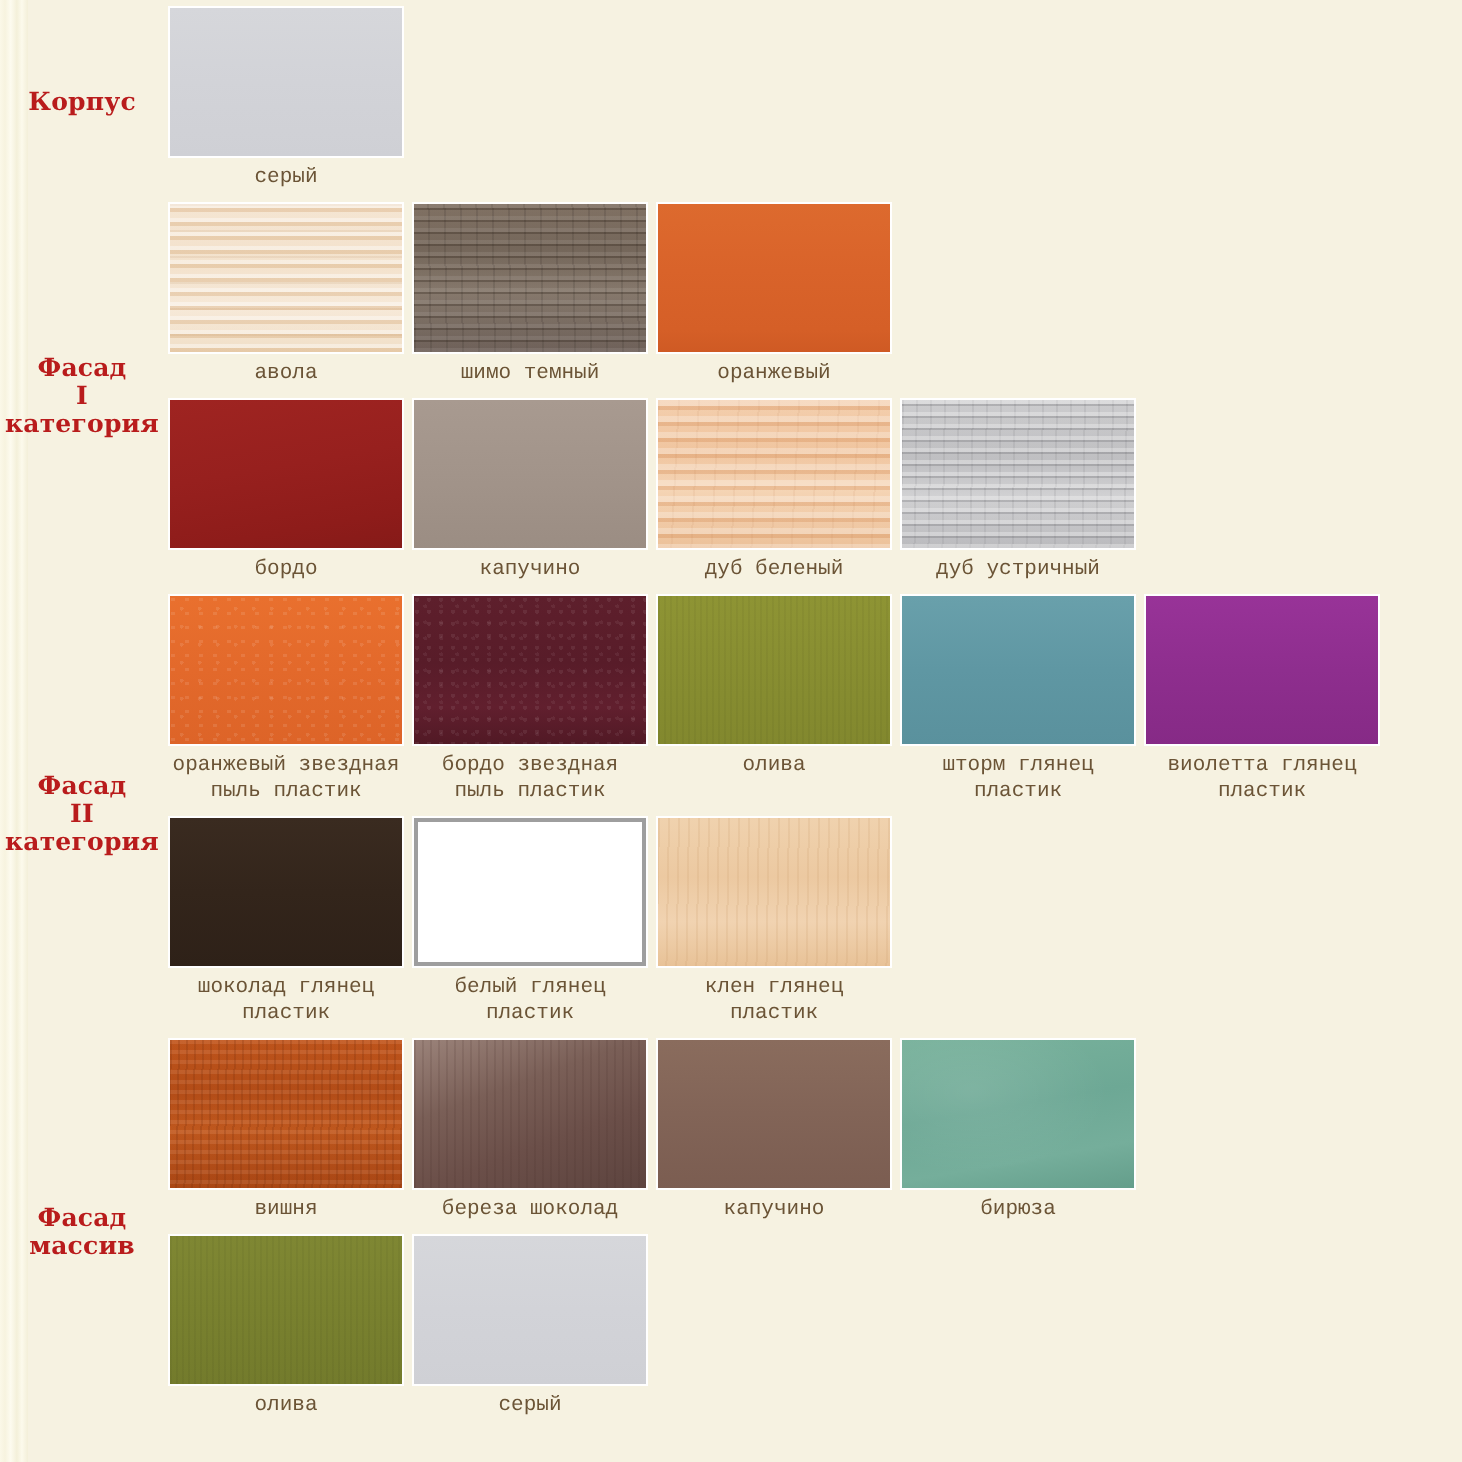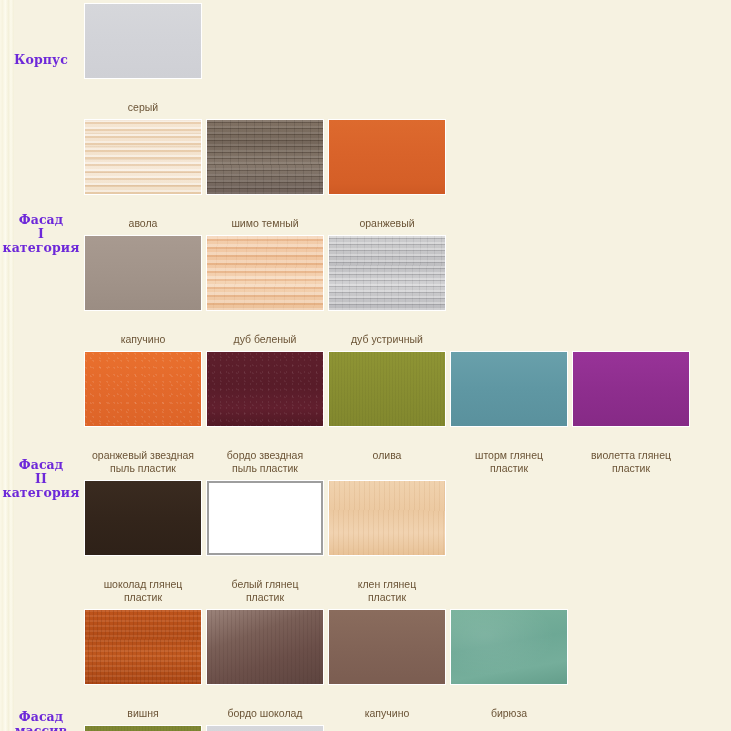--- a/index.html
+++ b/index.html
@@ -37,21 +37,21 @@
   }
   .group {
     position: relative;
     display: flex;
     flex-direction: row;
     align-items: flex-start;
   }
   .group-label {
     width: 82px;
     min-width: 82px;
-    color: #6d28d9;
+    color: #b91c1c;
     font-family: "DejaVu Serif", serif;
     font-weight: bold;
     font-size: 12.5px;
     line-height: 14px;
     text-align: center;
     padding-top: 4px;
     letter-spacing: 0.1px;
   }
   .group-rows {
     flex: 1;
@@ -83,25 +83,25 @@
     width: 116px;
     height: 74px;
     display: block;
     box-sizing: border-box;
   }
   .swatch.outlined {
     border: 2px solid #9e9e9e;
   }
   .caption {
     color: #6b5436;
-    font-family: Liberation Sans, sans-serif;
+    font-family: Liberation Mono, monospace;
     font-size: 10.5px;
     line-height: 13px;
     text-align: center;
-    margin-top: 22px;
+    margin-top: 4px;
     margin-bottom: 2px;
     width: 120px;
     white-space: pre-line;
   }
   
   .t-seryy {
     background: linear-gradient(180deg,#d6d7db 0%, #d2d3d8 50%, #cfd0d5 100%);
   }
   .t-avola {
     background:
@@ -305,20 +305,26 @@
             <div class="cell">
               <div class="swatch-frame">
                 <div class="swatch t-oranzhevyy"></div>
               </div>
               <div class="caption">оранжевый</div>
             </div>
           </div>
           <div class="row">
             <div class="cell">
               <div class="swatch-frame">
+                <div class="swatch t-bordo"></div>
+              </div>
+              <div class="caption">бордо</div>
+            </div>
+            <div class="cell">
+              <div class="swatch-frame">
                 <div class="swatch t-kapuchino-1"></div>
               </div>
               <div class="caption">капучино</div>
             </div>
             <div class="cell">
               <div class="swatch-frame">
                 <div class="swatch t-dub-belenyy"></div>
               </div>
               <div class="caption">дуб беленый</div>
             </div>
@@ -404,21 +410,21 @@
             <div class="cell">
               <div class="swatch-frame">
                 <div class="swatch t-vishnya"></div>
               </div>
               <div class="caption">вишня</div>
             </div>
             <div class="cell">
               <div class="swatch-frame">
                 <div class="swatch t-bereza-shokolad"></div>
               </div>
-              <div class="caption">бордо шоколад</div>
+              <div class="caption">береза шоколад</div>
             </div>
             <div class="cell">
               <div class="swatch-frame">
                 <div class="swatch t-kapuchino-2"></div>
               </div>
               <div class="caption">капучино</div>
             </div>
             <div class="cell">
               <div class="swatch-frame">
                 <div class="swatch t-biryuza"></div>

